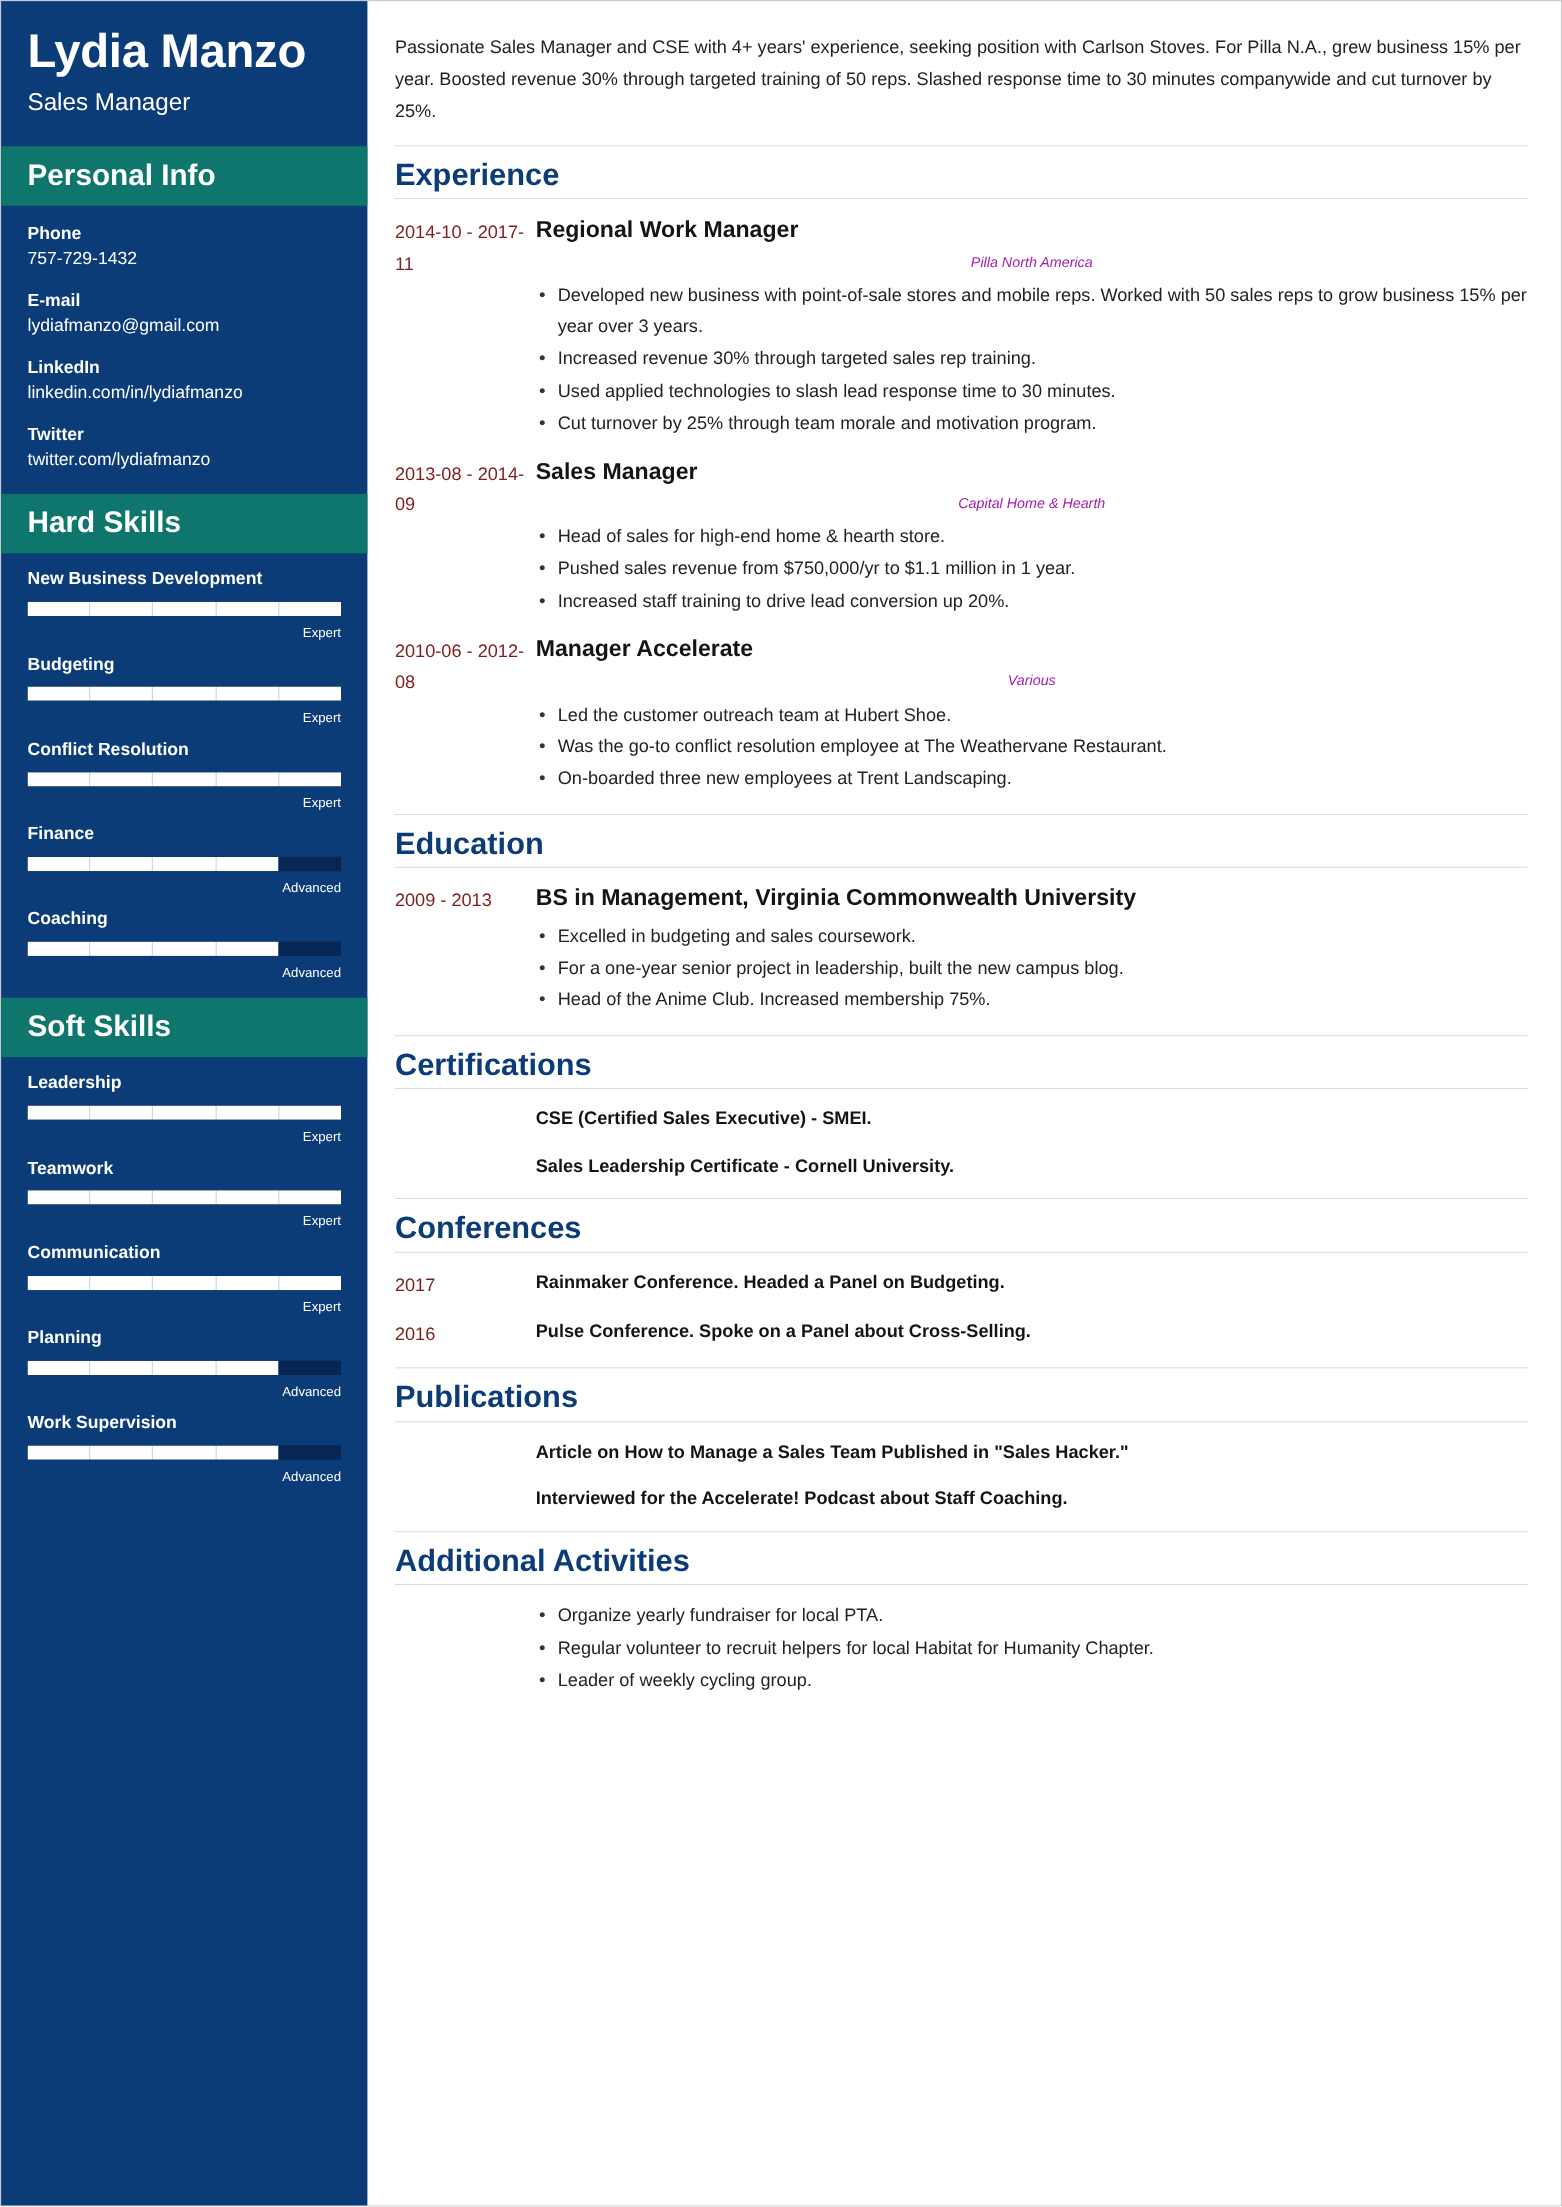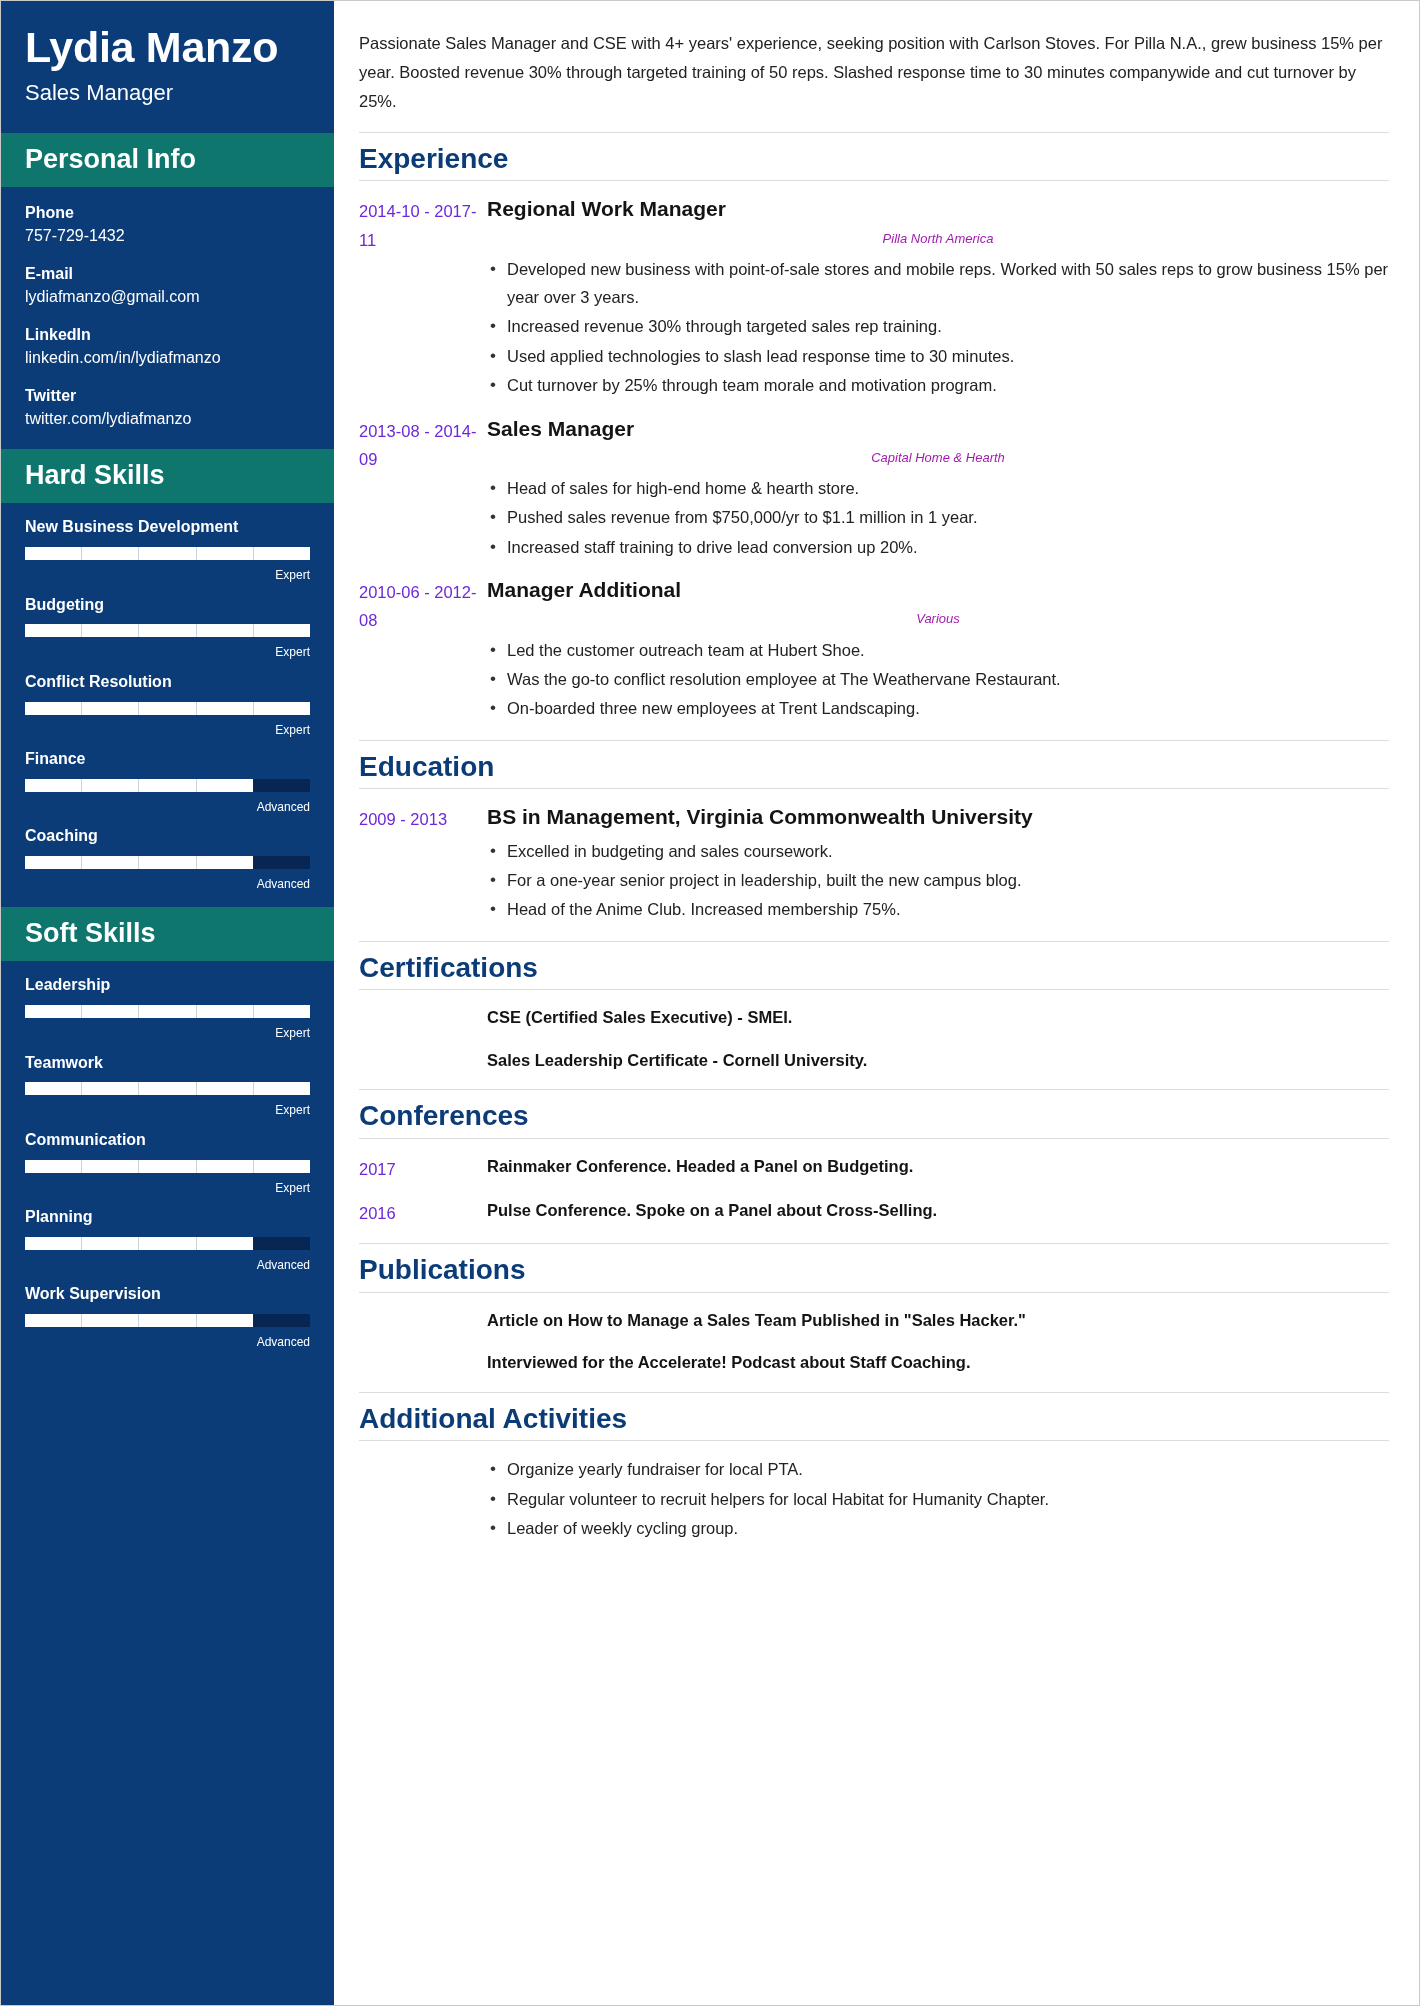--- a/index.html
+++ b/index.html
@@ -134,21 +134,21 @@
 
   .entry {
     display: flex;
     align-items: flex-start;
     margin-bottom: 14px;
   }
   .entry-date {
     flex: 0 0 128px;
     font-size: 16.5px;
     line-height: 1.72;
-    color: #6d28d9;
+    color: #7f1d1d;
     padding-top: 2px;
   }
   .entry-body { flex: 1 1 auto; min-width: 0; }
   .entry-title {
     font-size: 21px;
     font-weight: bold;
     line-height: 1.3;
     color: #141414;
   }
   .entry-sub {
@@ -411,21 +411,21 @@
             <li>Head of sales for high-end home &amp; hearth store.</li>
             <li>Pushed sales revenue from $750,000/yr to $1.1 million in 1 year.</li>
             <li>Increased staff training to drive lead conversion up 20%.</li>
           </ul>
         </div>
       </div>
 
       <div class="entry">
         <div class="entry-date">2010-06 - 2012-08</div>
         <div class="entry-body">
-          <div class="entry-title">Manager Additional</div>
+          <div class="entry-title">Manager Accelerate</div>
           <div class="entry-sub">Various</div>
           <ul class="bullets">
             <li>Led the customer outreach team at Hubert Shoe.</li>
             <li>Was the go-to conflict resolution employee at The Weathervane Restaurant.</li>
             <li>On-boarded three new employees at Trent Landscaping.</li>
           </ul>
         </div>
       </div>
     </section>
 

